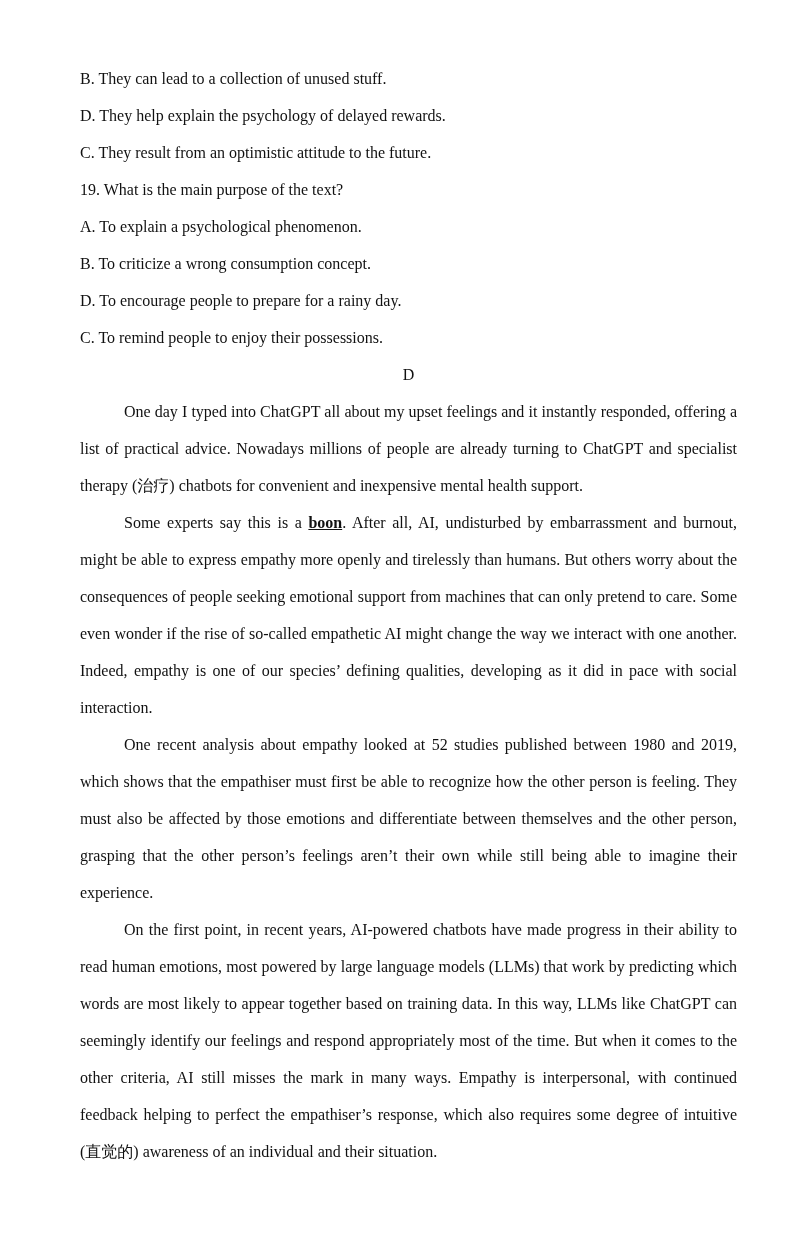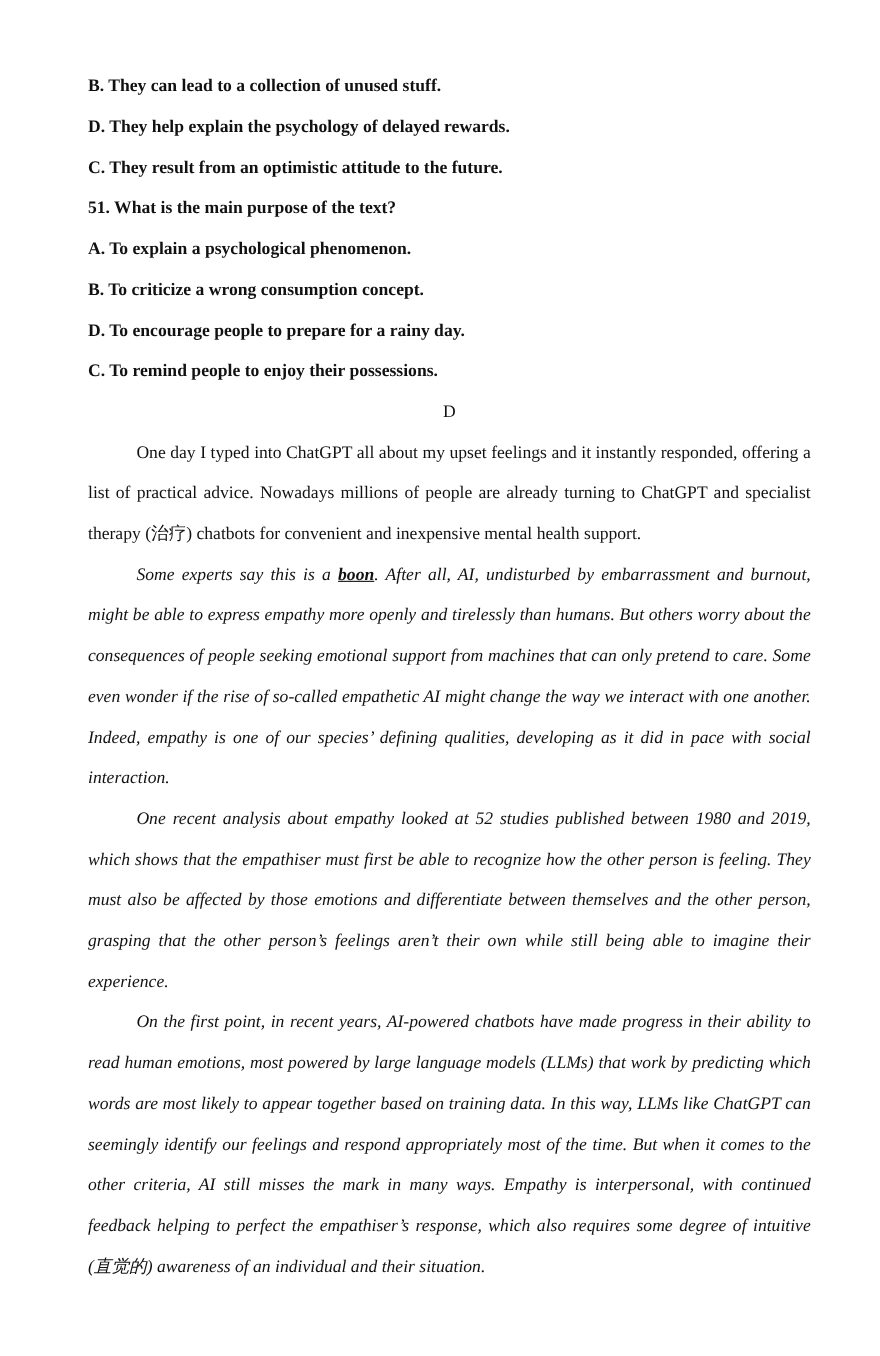--- a/index.html
+++ b/index.html
@@ -7,43 +7,43 @@
     width: 800px; height: 1233px; overflow: hidden;
     font-family: "Liberation Serif", "DejaVu Serif", serif;
     color: #111111;
     font-size: 16px;
   }
   .page { position: relative; width: 800px; height: 1233px; }
   .content {
     position: absolute; left: 80px; top: 66px; width: 657px;
   }
   .line {
-    height: 37px; line-height: 26px; margin: 0; white-space: nowrap; font-weight: bold;
+    height: 37px; line-height: 26px; margin: 0; white-space: nowrap;
   }
   .section-title {
     height: 37px; line-height: 26px; text-align: center; margin: 0;
   }
   .para {
     margin: 0; line-height: 37px; text-align: justify;
     text-indent: 44px; position: relative; top: -6px;
   }
-  .para + .para { margin-top: 0; font-style: italic; }
+  .para + .para { margin-top: 0; }
   .keyword { font-weight: bold; text-decoration: underline; }
 </style>
 </head>
 <body>
 
 <div class="page">
   <div class="content">
 
     <p class="line">B. They can lead to a collection of unused stuff.</p>
     <p class="line">D. They help explain the psychology of delayed rewards.</p>
     <p class="line">C. They result from an optimistic attitude to the future.</p>
 
-    <p class="line">51. What is the main purpose of the text?</p>
+    <p class="line">19. What is the main purpose of the text?</p>
     <p class="line">A. To explain a psychological phenomenon.</p>
     <p class="line">B. To criticize a wrong consumption concept.</p>
     <p class="line">D. To encourage people to prepare for a rainy day.</p>
     <p class="line">C. To remind people to enjoy their possessions.</p>
 
     <p class="section-title">D</p>
 
     <p class="para">One day I typed into ChatGPT all about my upset feelings and it instantly responded, offering a list of practical advice. Nowadays millions of people are already turning to ChatGPT and specialist therapy (治疗) chatbots for convenient and inexpensive mental health support.</p>
 
     <p class="para"><span>Some experts say this is a </span><span class="keyword">boon</span><span>. After all, AI, undisturbed by embarrassment and burnout, might be able to express empathy more openly and tirelessly than humans. But others worry about the consequences of people seeking emotional support from machines that can only pretend to care. Some even wonder if the rise of so-called empathetic AI might change the way we interact with one another. Indeed, empathy is one of our species’ defining qualities, developing as it did in pace with social interaction.</span></p>

